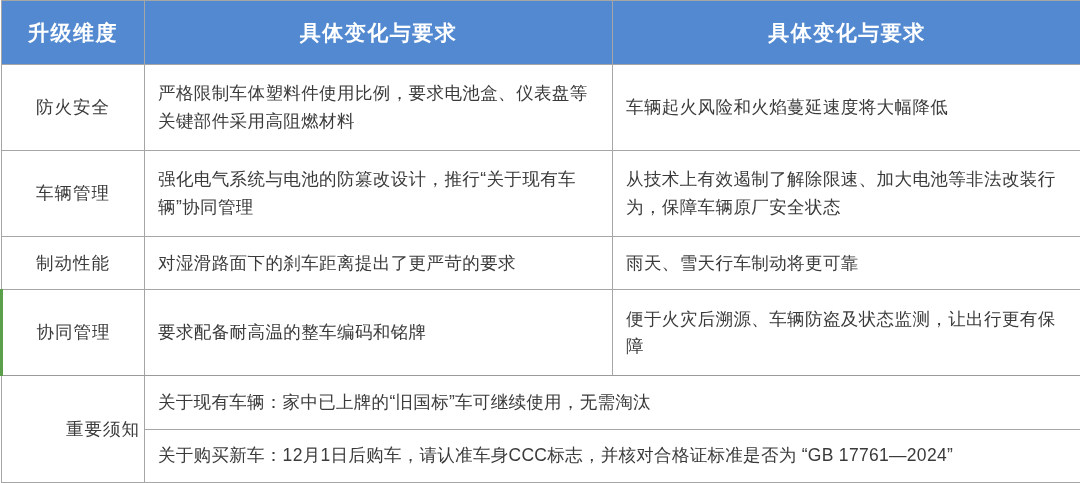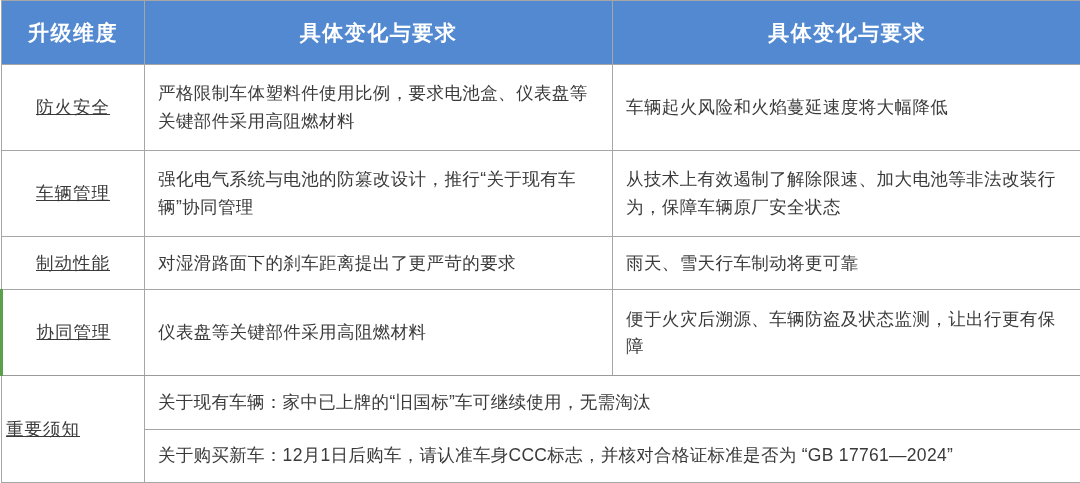--- a/index.html
+++ b/index.html
@@ -58,40 +58,39 @@
     line-height: 1.55;
     letter-spacing: 0.4px;
     color: #3a3a3a;
   }
 
   td.dim-cell {
     text-align: center;
     padding: 6px 4px;
     font-size: 17.5px;
     letter-spacing: 1px;
-    text-decoration: underline;
   }
 
   td.body-cell {
     padding: 8px 12px 8px 13px;
     text-align: left;
   }
 
   
   tr.row-highlight td.dim-cell {
     border-left: 3px solid #5aa04a;
   }
   tr.row-highlight td {
     border-top-color: #9a9a9a;
     border-bottom-color: #9a9a9a;
   }
 
   
   td.notes-label {
-    text-align: left;
+    text-align: right;
     letter-spacing: 1px;
   }
   td.notes-text {
     padding: 8px 12px 8px 13px;
     font-size: 17.5px;
     letter-spacing: 0.3px;
   }
 </style>
 </head>
 <body>
@@ -120,21 +119,21 @@
       </tr>
 
       <tr>
         <td class="dim-cell">制动性能</td>
         <td class="body-cell">对湿滑路面下的刹车距离提出了更严苛的要求</td>
         <td class="body-cell">雨天、雪天行车制动将更可靠</td>
       </tr>
 
       <tr class="row-highlight">
         <td class="dim-cell">协同管理</td>
-        <td class="body-cell">仪表盘等关键部件采用高阻燃材料</td>
+        <td class="body-cell">要求配备耐高温的整车编码和铭牌</td>
         <td class="body-cell">便于火灾后溯源、车辆防盗及状态监测，让出行更有保障</td>
       </tr>
 
       <tr>
         <td class="dim-cell notes-label" rowspan="2">重要须知</td>
         <td class="notes-text" colspan="2">关于现有车辆：家中已上牌的“旧国标”车可继续使用，无需淘汰</td>
       </tr>
 
       <tr>
         <td class="notes-text" colspan="2">关于购买新车：12月1日后购车，请认准车身CCC标志，并核对合格证标准是否为 “GB 17761—2024”</td>

